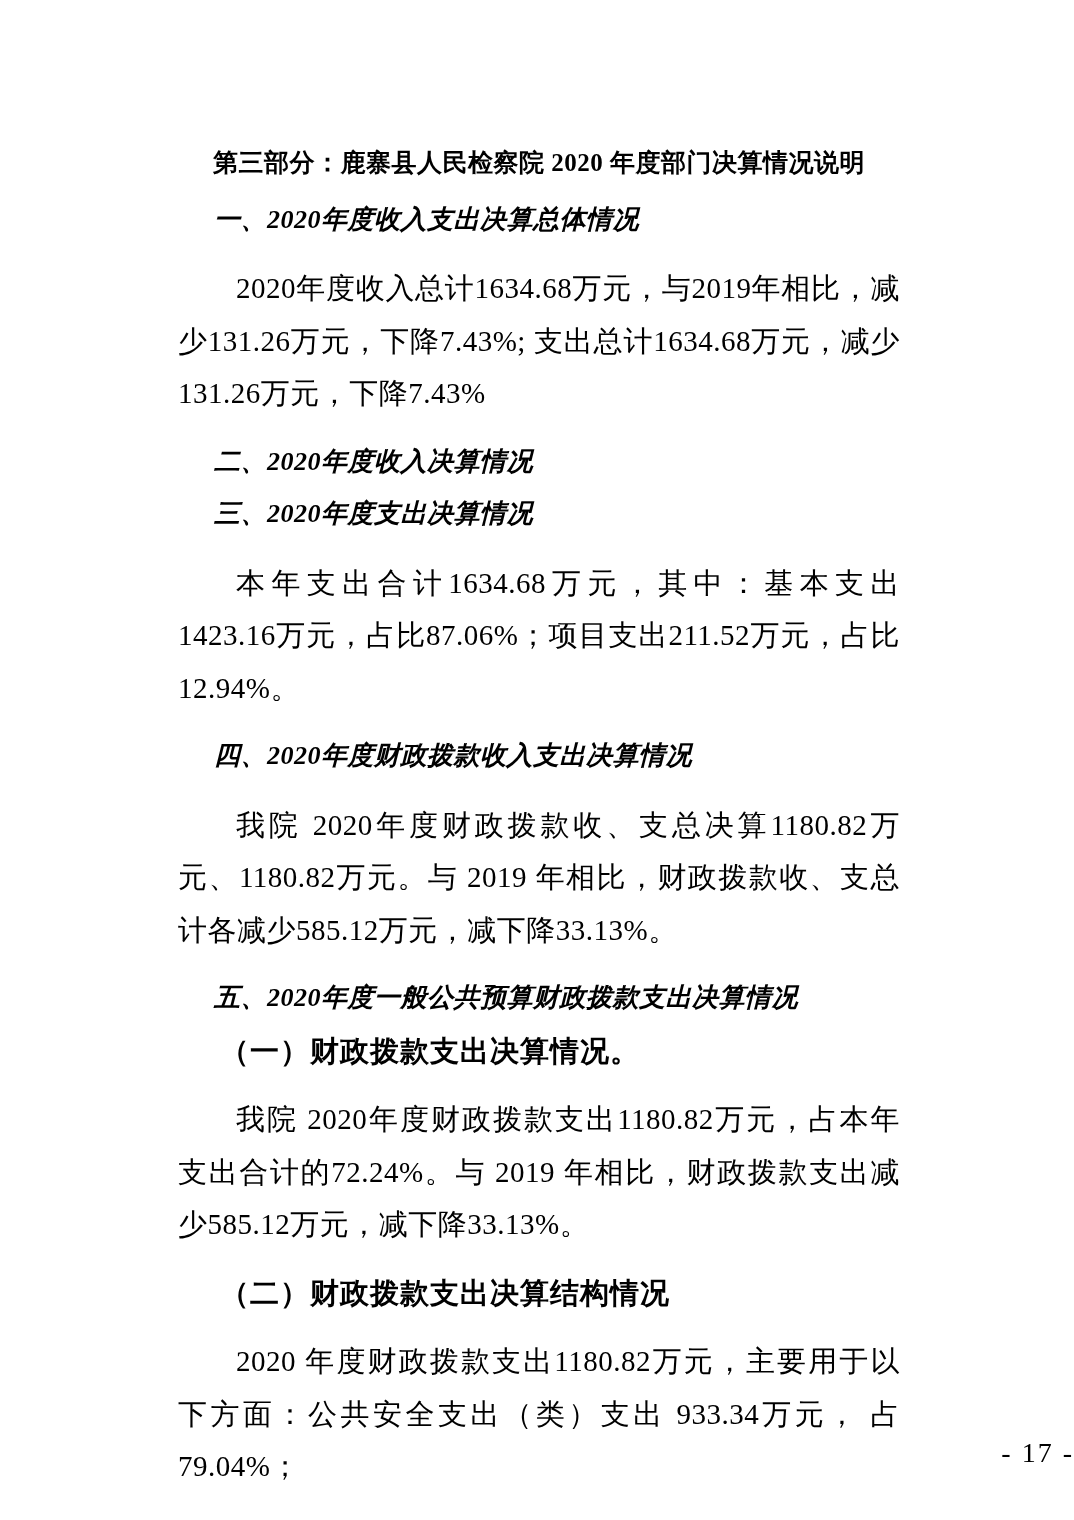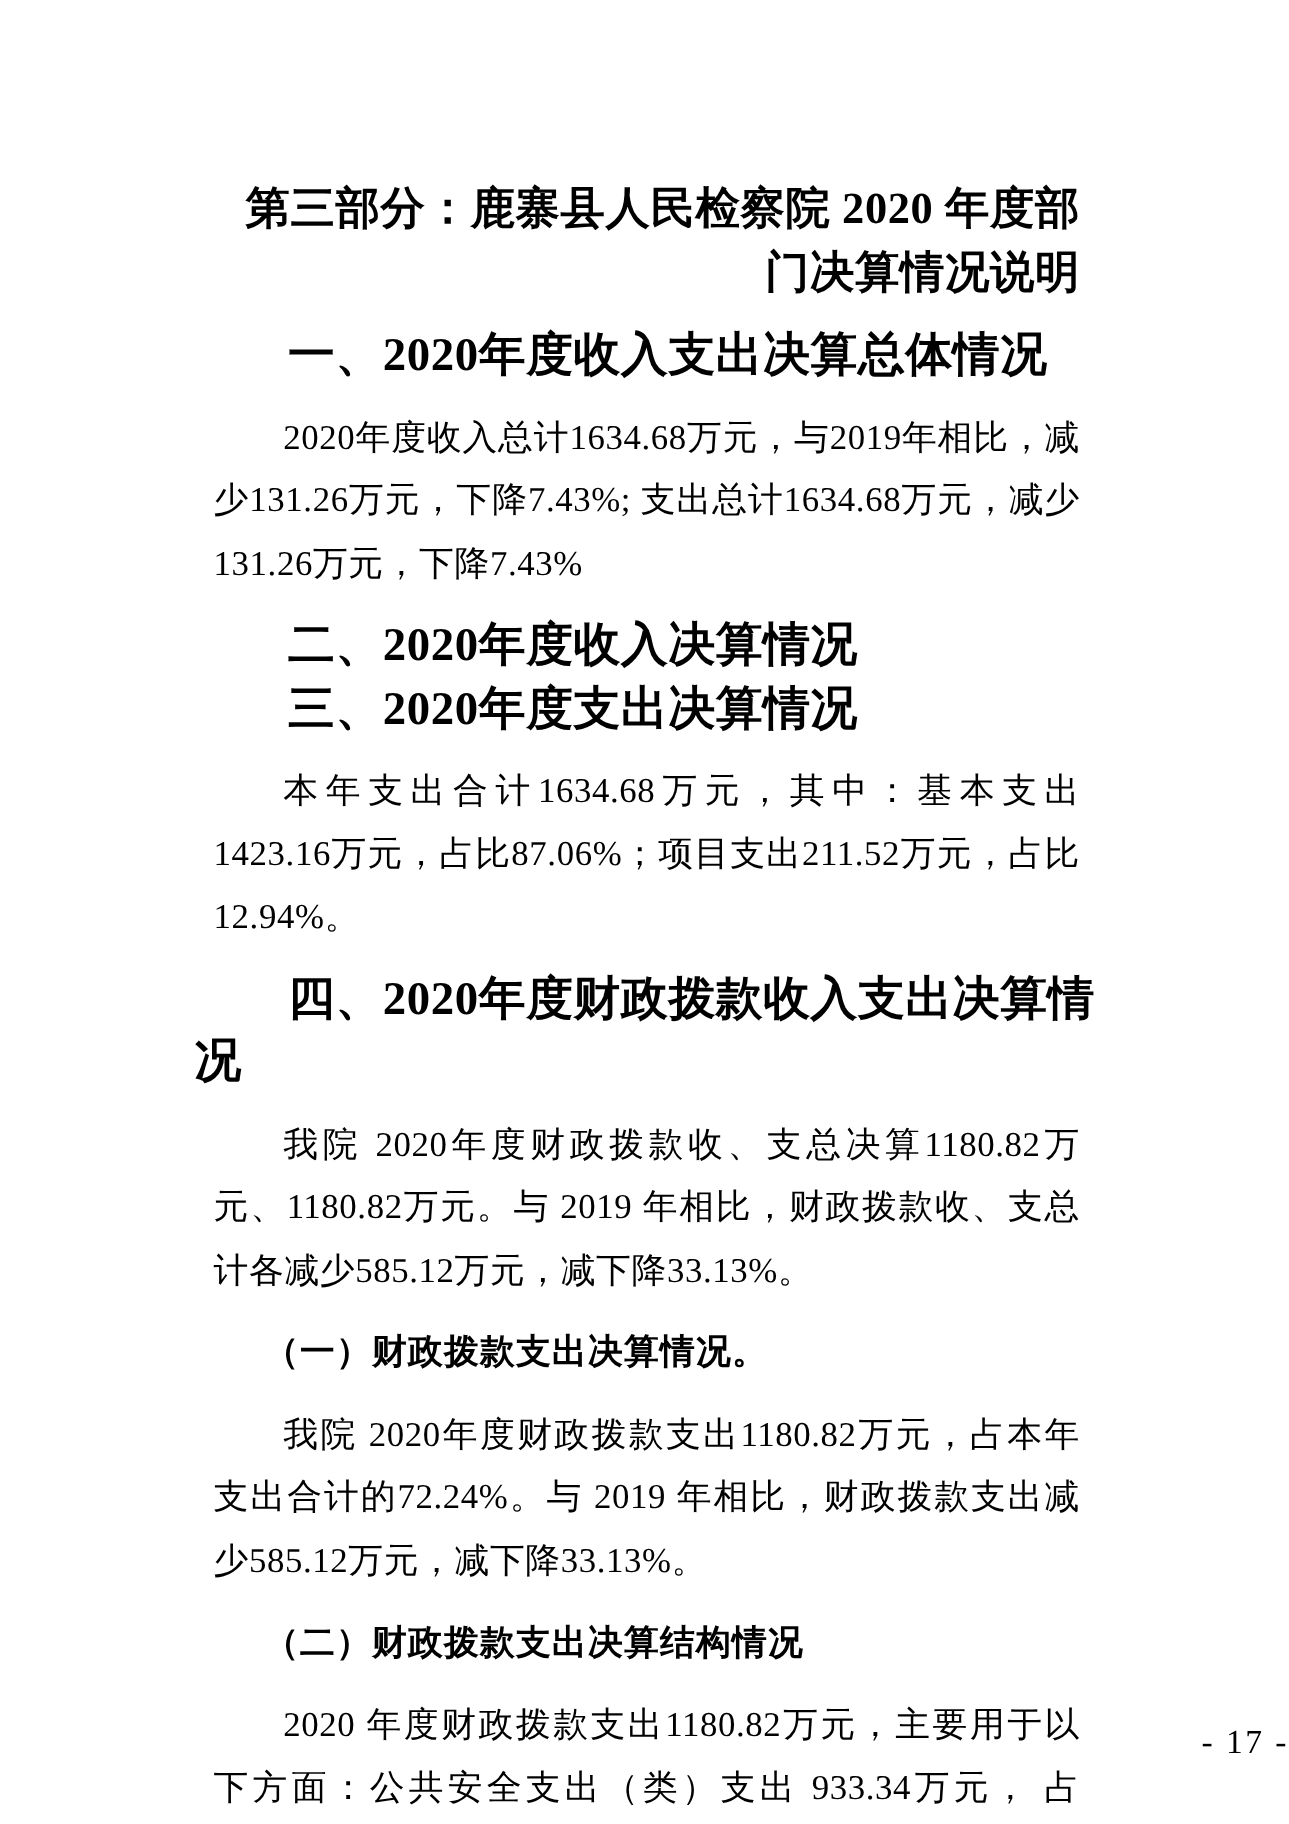--- a/index.html
+++ b/index.html
@@ -15,32 +15,33 @@
     margin: 0 auto;
     background: #ffffff;
     color: #000000;
     font-family: "Liberation Serif", "DejaVu Serif", serif;
     font-size: 29px;
     line-height: 52.5px;
     padding: 133px 158px 0 162px;
     overflow: hidden;
   }
   .doc-title {
-    margin: 16px;
-    font-size: 37px;
+    margin: 4px;
+    font-size: 25px;
     font-weight: bold;
-    text-align: right;
+    text-align: center;
     letter-spacing: 0.5px;
   }
   .heading {
     margin: 0;
-    font-size: 39px;
+    font-size: 26px;
     font-weight: bold;
     text-indent: 2em;
     letter-spacing: 0.5px;
+    font-style: italic;
   }
   .subheading {
     margin: 0;
     font-weight: bold;
     text-indent: 2em;
     letter-spacing: 1px;
   }
   .para {
     margin: 16px;
     text-indent: 2em;
@@ -73,20 +74,21 @@
 
 
   <h2 class="heading">三、2020年度支出决算情况</h2>
 
   <p class="para">本年支出合计1634.68万元，其中：基本支出1423.16万元，占比87.06%；项目支出211.52万元，占比12.94%。</p>
 
   <h2 class="heading">四、2020年度财政拨款收入支出决算情况</h2>
 
   <p class="para">我院 2020年度财政拨款收、支总决算1180.82万元、1180.82万元。与 2019 年相比，财政拨款收、支总计各减少585.12万元，减下降33.13%。</p>
 
+  <h2 class="heading">五、2020年度一般公共预算财政拨款支出决算情况</h2>
 
   <p class="subheading">（一）财政拨款支出决算情况。</p>
 
   <p class="para">我院 2020年度财政拨款支出1180.82万元，占本年支出合计的72.24%。与 2019 年相比，财政拨款支出减少585.12万元，减下降33.13%。</p>
 
   <p class="subheading">（二）财政拨款支出决算结构情况</p>
 
   <p class="para">2020 年度财政拨款支出1180.82万元，主要用于以下方面：公共安全支出（类）支出 933.34万元， 占79.04%；</p>
 
   <div class="footer">- 17 -</div>

